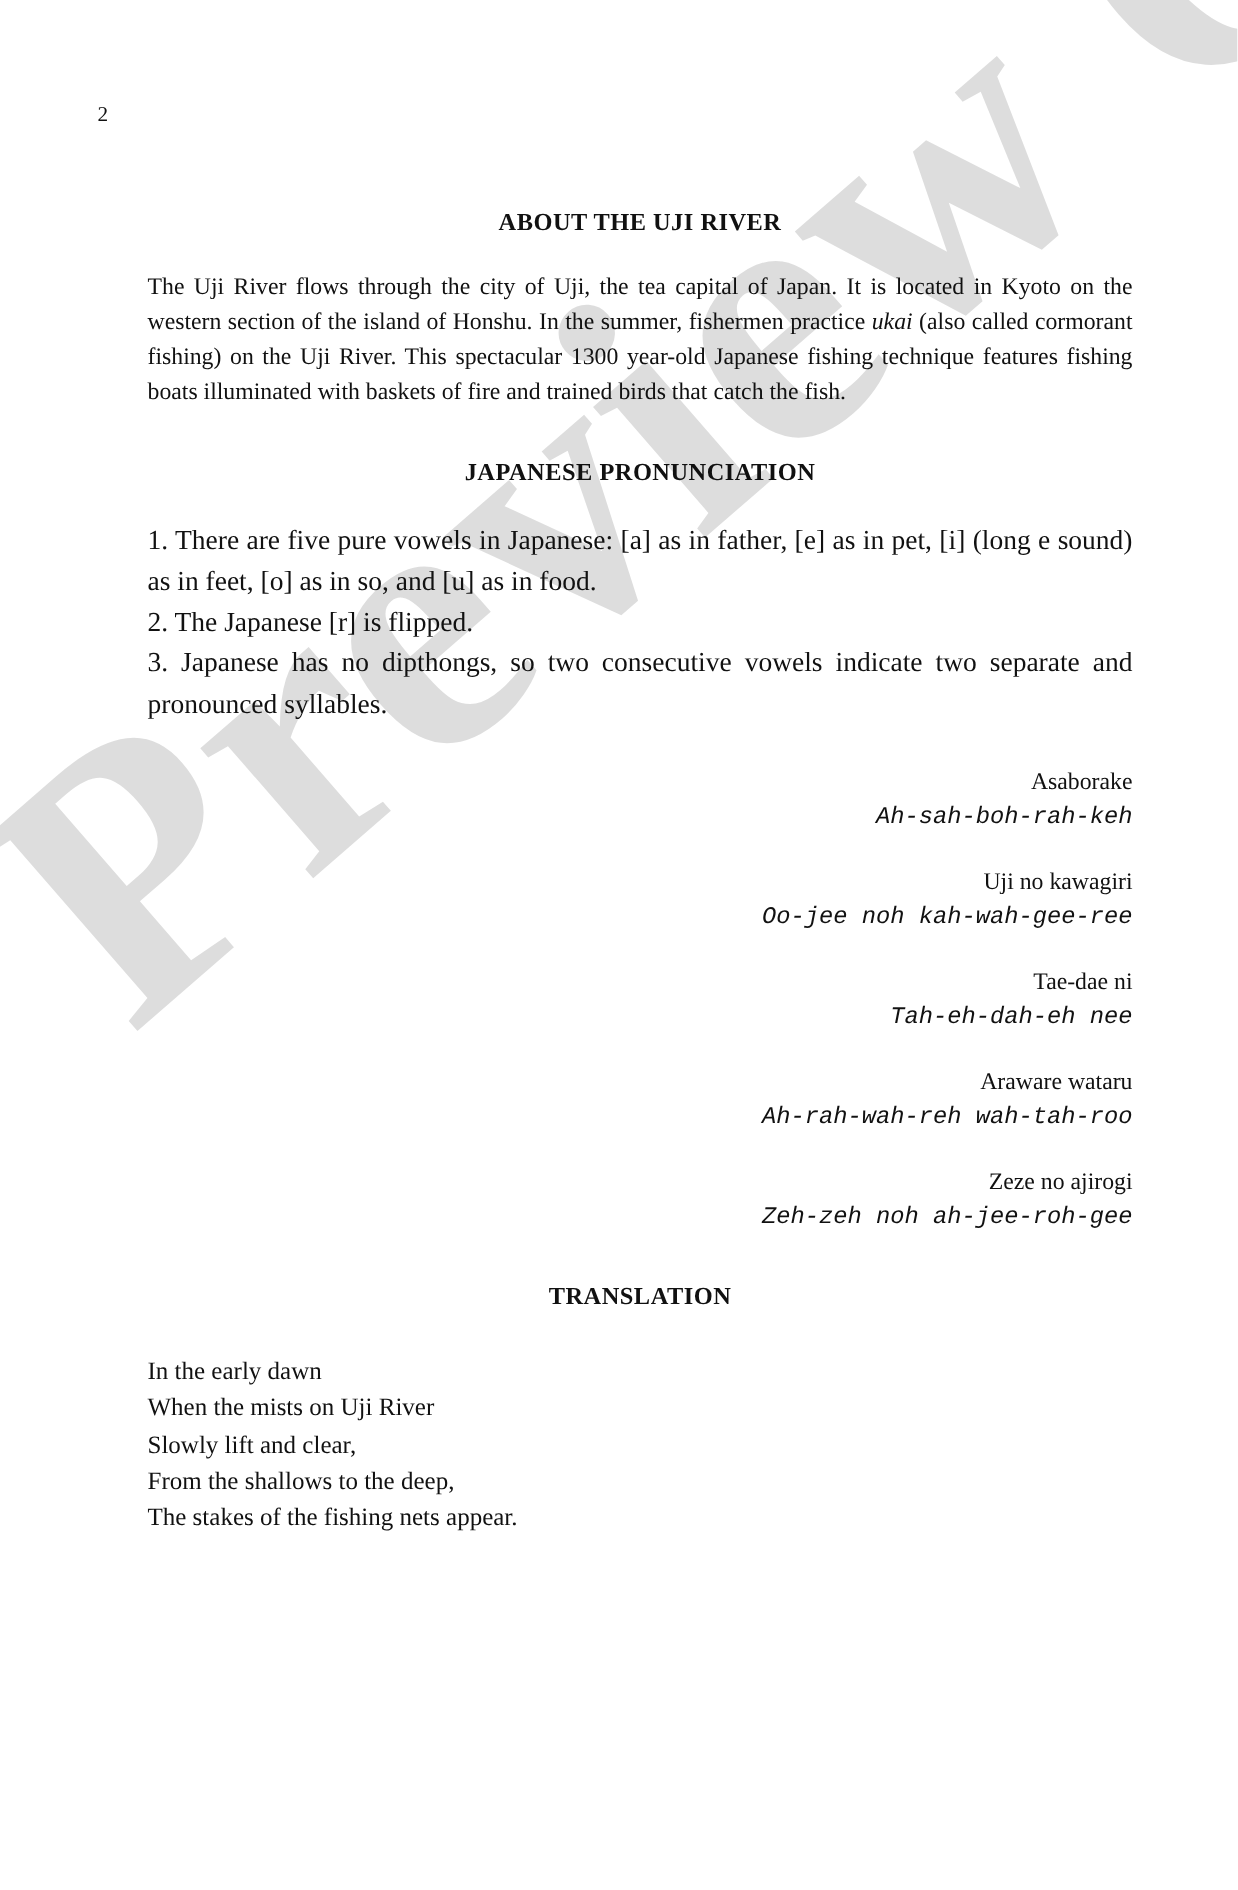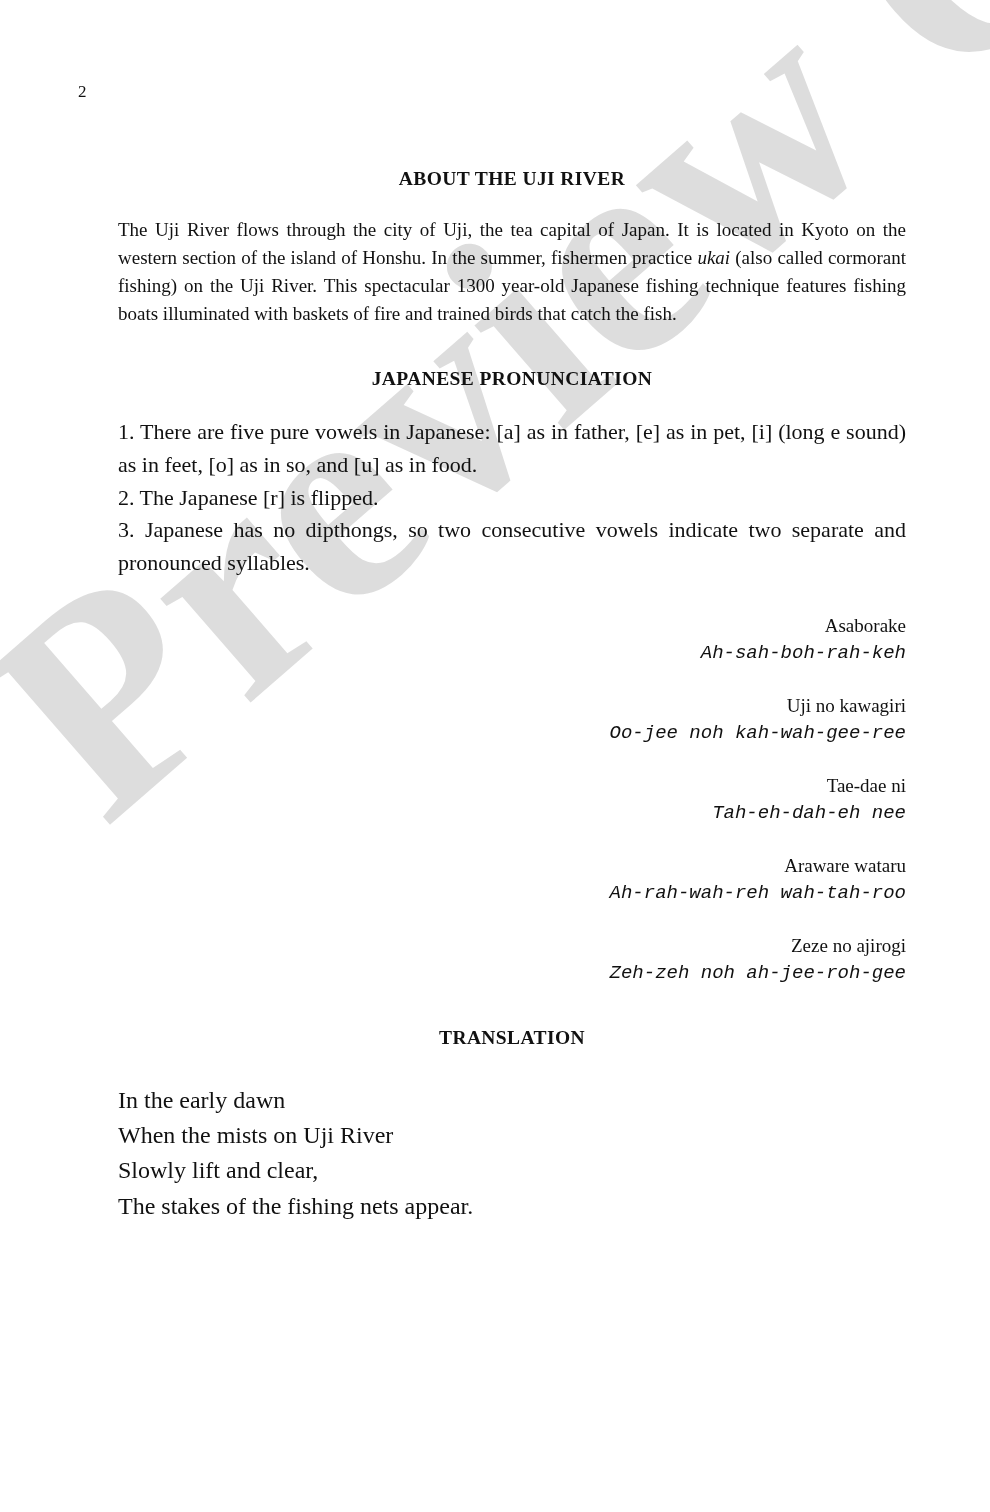--- a/index.html
+++ b/index.html
@@ -117,21 +117,21 @@
     line-height: 1.42;
   }
   .verse .phonetic {
     font-size: 19px;
     font-style: italic;
     line-height: 1.42;
     font-family: Liberation Mono, monospace;
   }
   .translation-block {
     margin-top: 34px;
-    font-size: 24px;
+    font-size: 20px;
     line-height: 1.47;
   }
   .translation-block .tline {
     margin: 0;
   }
 </style>
 </head>
 <body>
 
 <div id="page">
@@ -180,20 +180,21 @@
           <div class="phonetic">Zeh-zeh noh ah-jee-roh-gee</div>
         </div>
       </div>
 
       <h2 class="section-title spaced-top">TRANSLATION</h2>
 
       <div class="translation-block">
         <p class="tline">In the early dawn</p>
         <p class="tline">When the mists on Uji River</p>
         <p class="tline">Slowly lift and clear,</p>
+        <p class="tline">From the shallows to the deep,</p>
         <p class="tline">The stakes of the fishing nets appear.</p>
       </div>
 
     </div>
 
     <div class="footer-code">28665</div>
 
   </div>
 </div>
 

